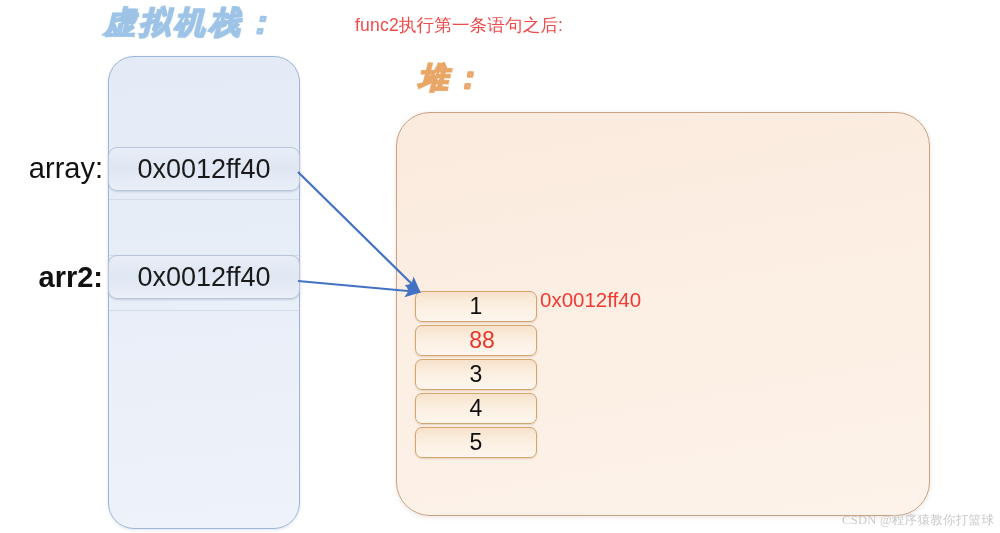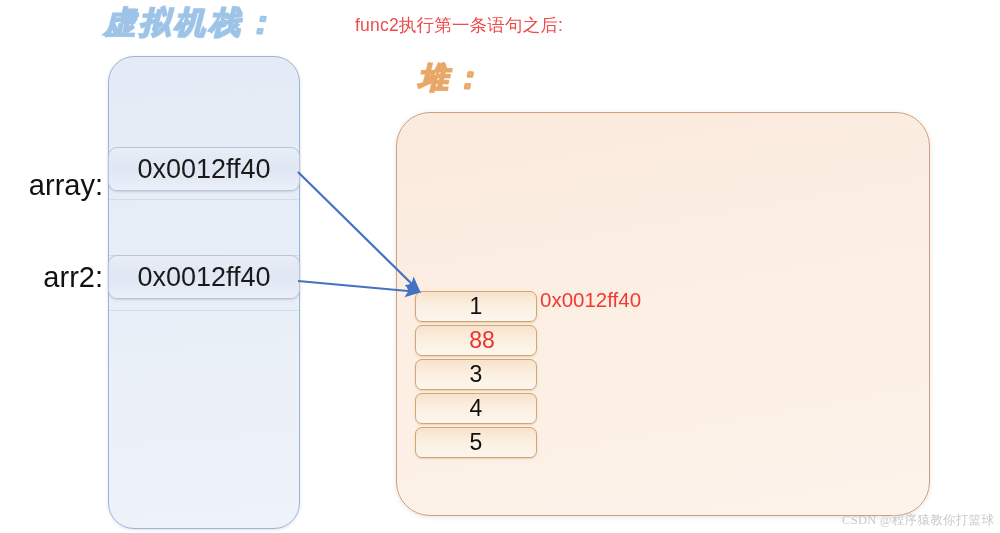--- a/index.html
+++ b/index.html
@@ -104,22 +104,22 @@
   #stack-cell-array { top: 147px; }
   #stack-cell-arr2  { top: 255px; }
 
   .stack-label {
     position: absolute;
     font-size: 29px;
     color: #111111;
     white-space: nowrap;
     text-align: right;
   }
-  #label-array { left: 5px;  top: 152px; width: 98px; margin-top: 17px; }
-  #label-arr2  { left: 5px;  top: 261px; width: 98px; }
+  #label-array { left: 5px;  top: 152px; width: 98px; }
+  #label-arr2  { left: 5px;  top: 261px; width: 98px; font-weight: bold; }
 
   
   .stack-sep {
     position: absolute;
     left: 109px;
     width: 190px;
     height: 1px;
     background: #d3dcea;
   }
 

